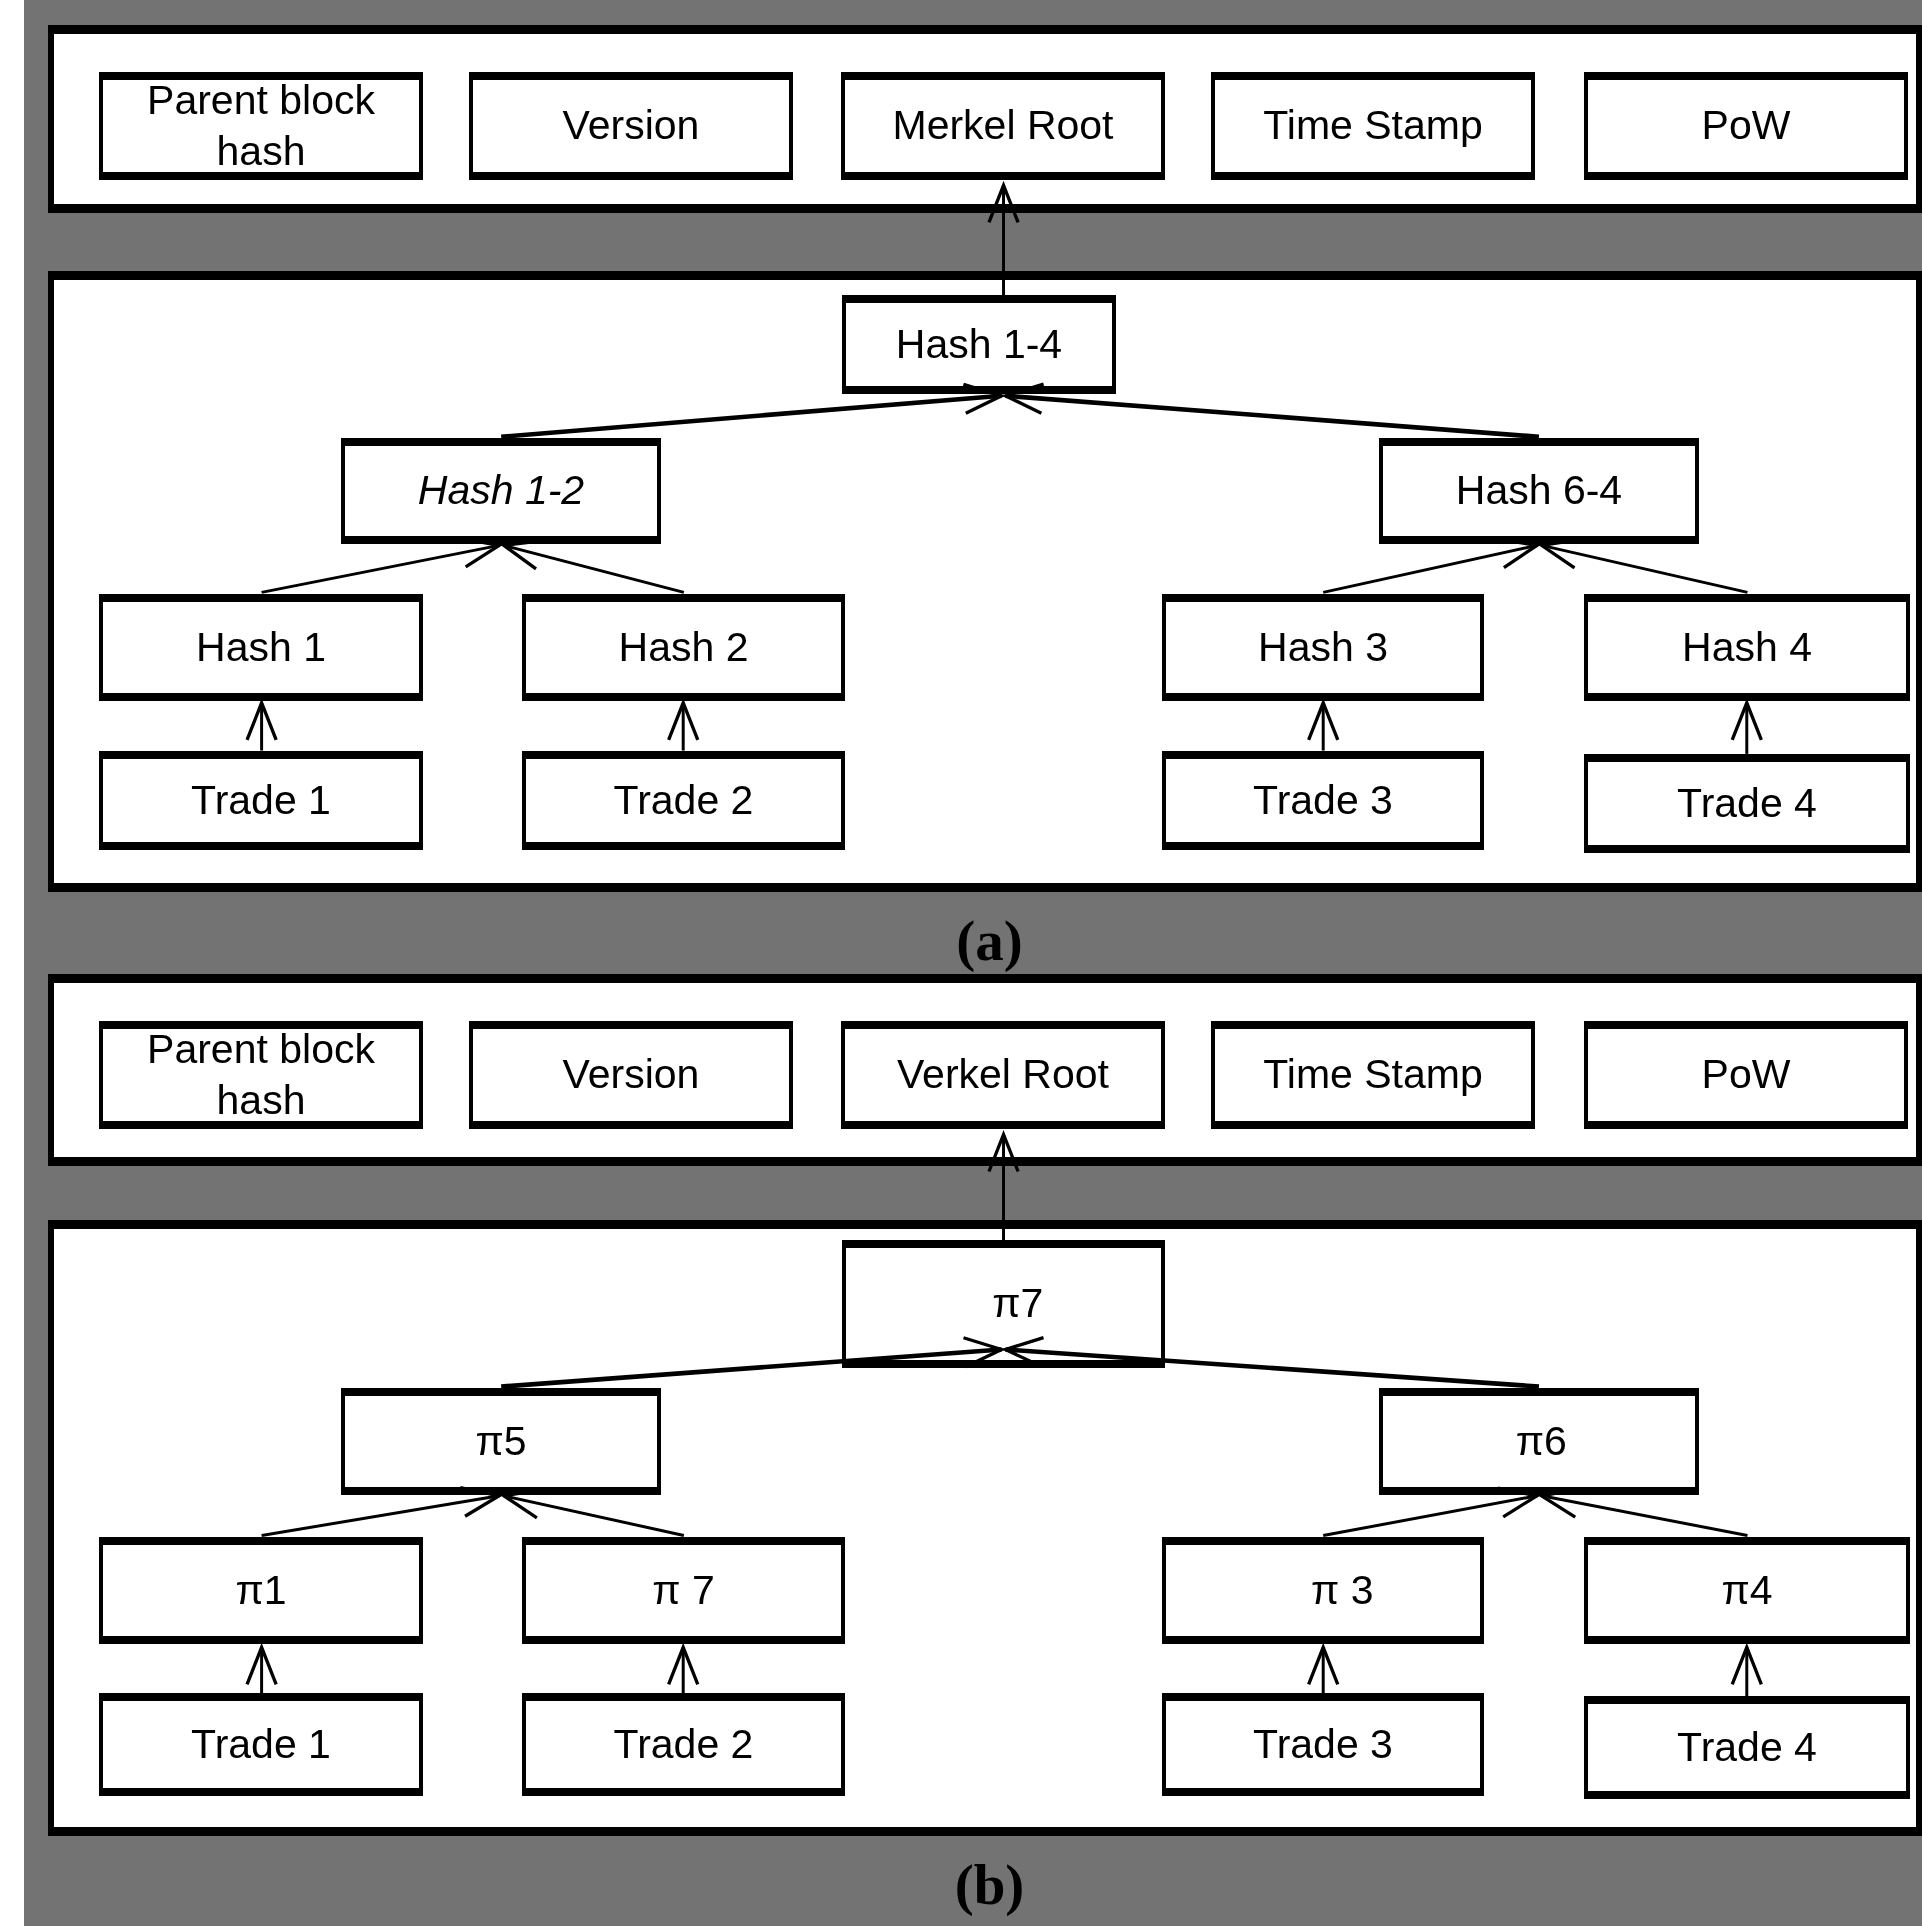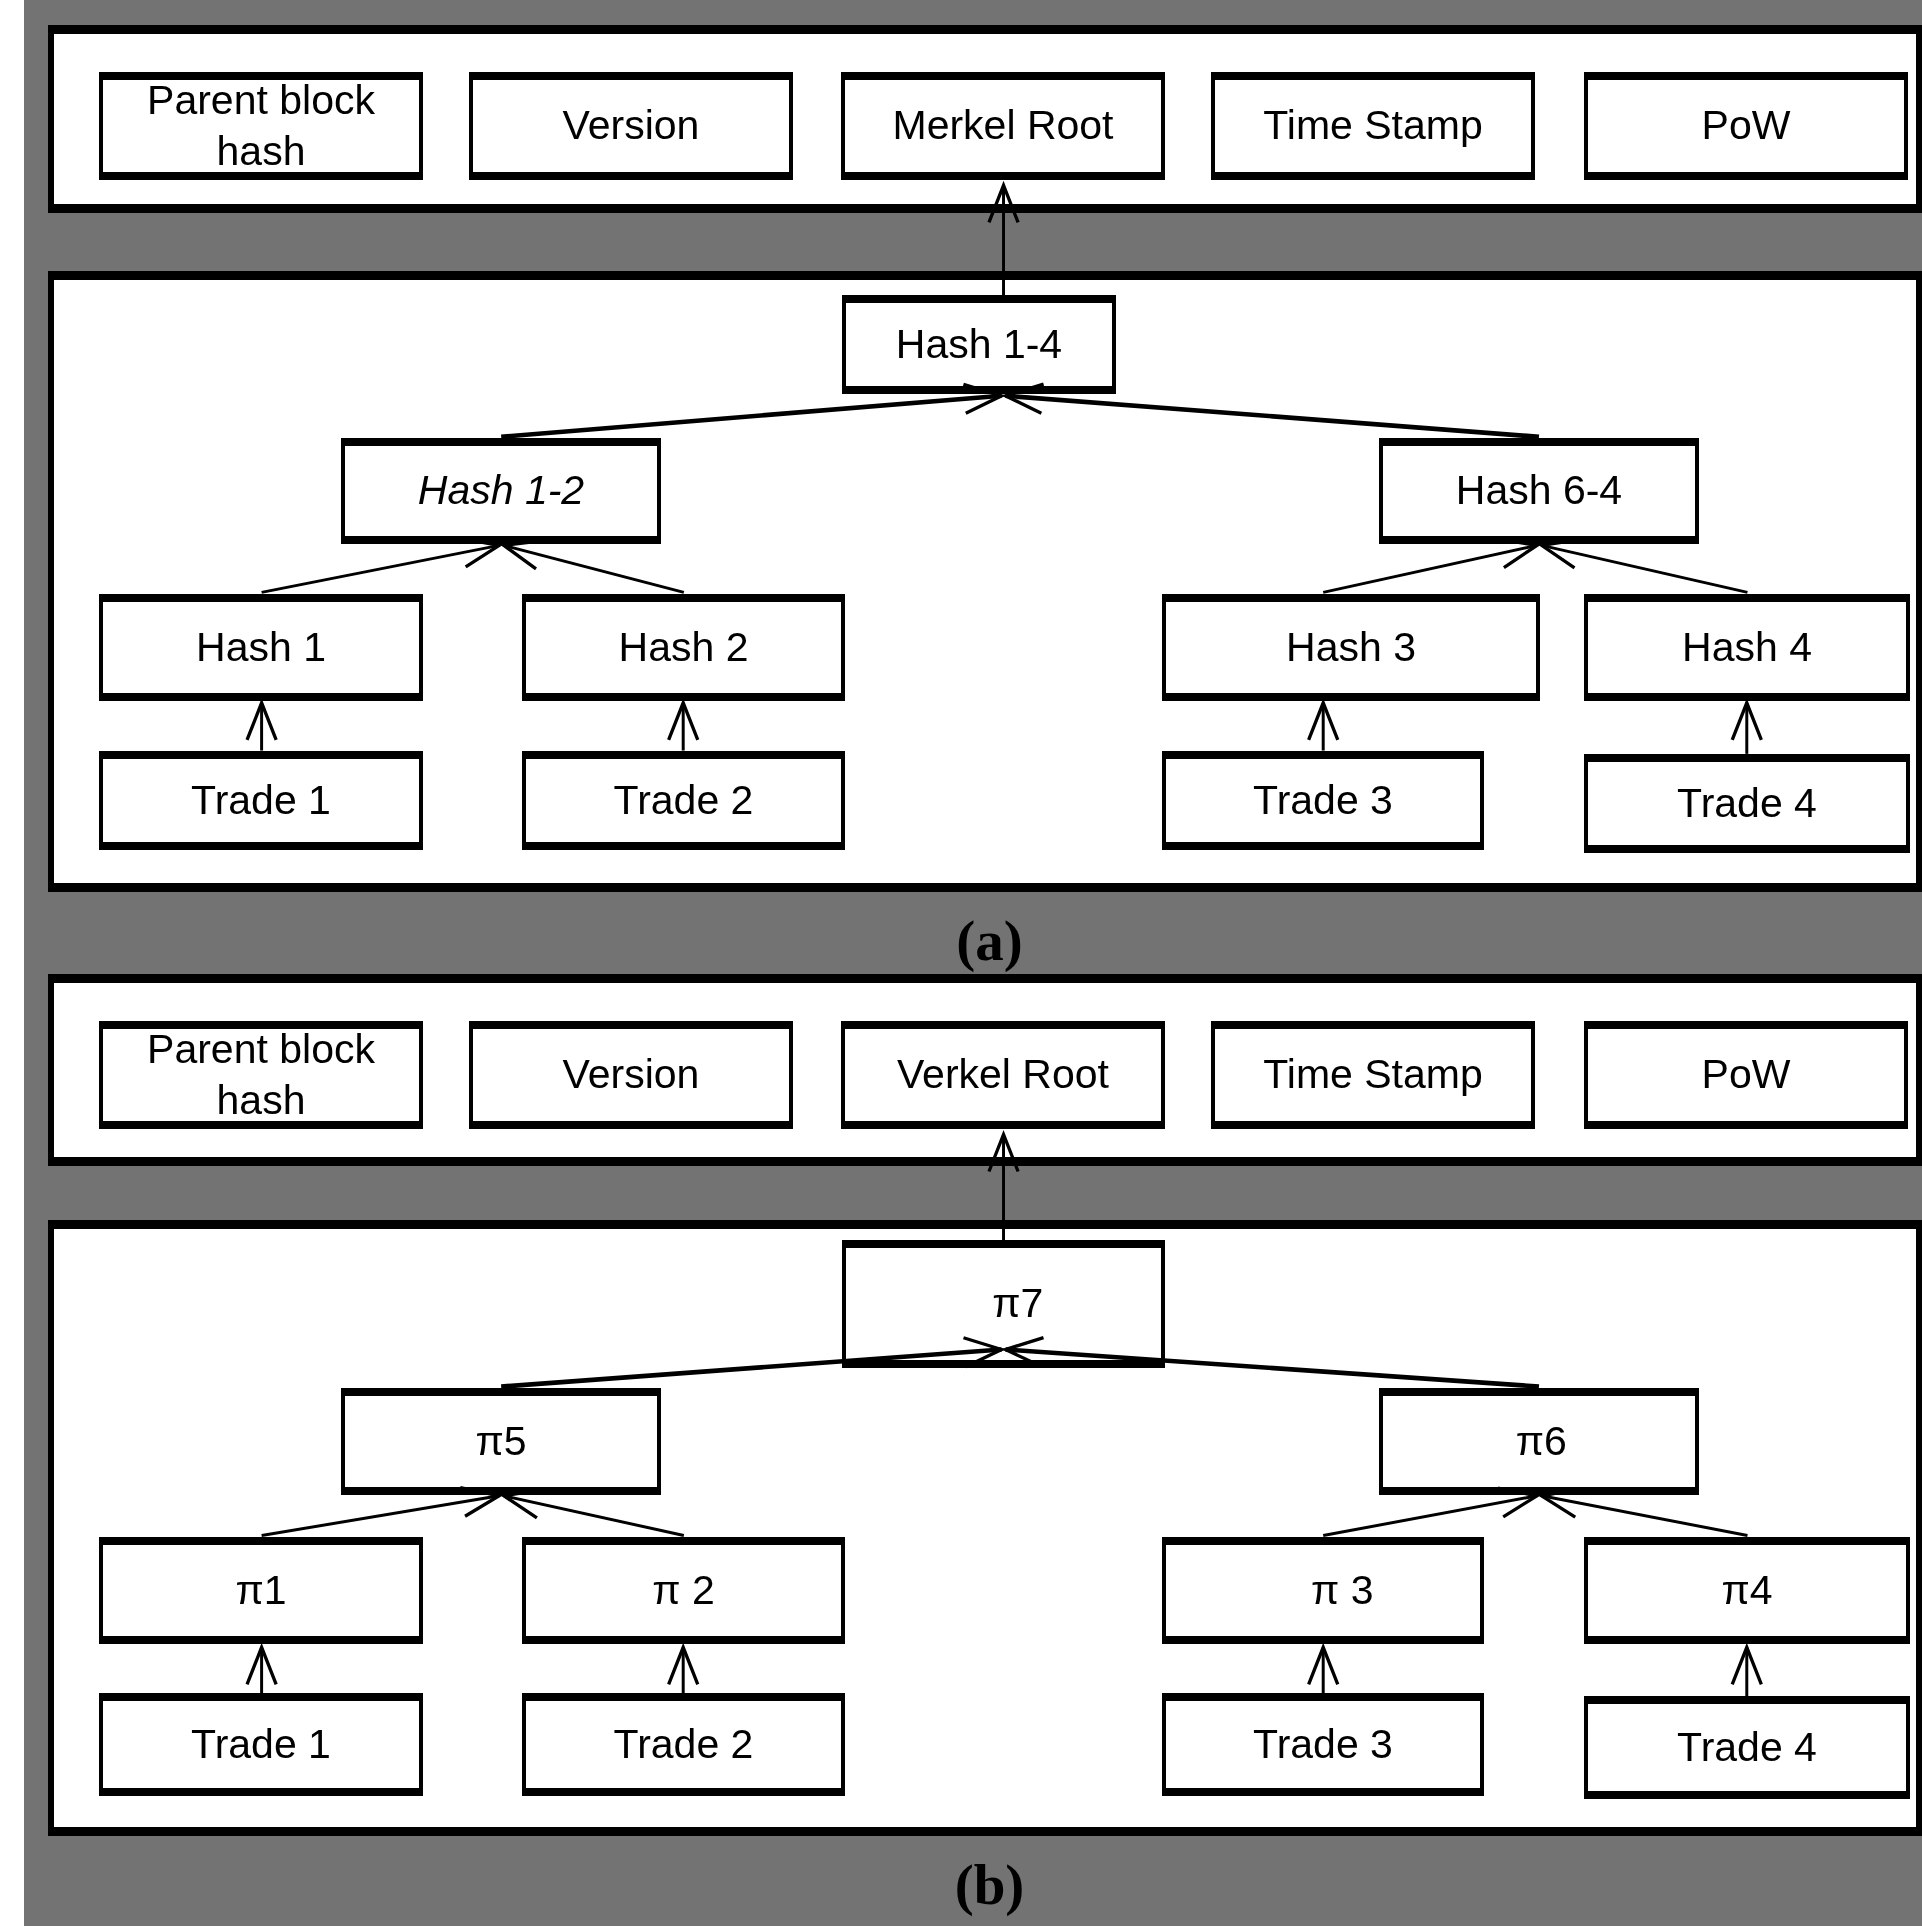--- a/index.html
+++ b/index.html
@@ -42,21 +42,21 @@
 
   <div class="outer" style="left:24px;top:271px;width:1874px;height:621px;"></div>
 
   <div class="node" style="left:818px;top:295px;width:274px;height:99px;">Hash 1-4</div>
 
   <div class="node" style="left:317px;top:438px;width:320px;height:106px;font-style:italic;">Hash 1-2</div>
   <div class="node" style="left:1355px;top:438px;width:320px;height:106px;">Hash 6-4</div>
 
   <div class="node" style="left:75px;top:594px;width:324px;height:107px;">Hash 1</div>
   <div class="node" style="left:498px;top:594px;width:323px;height:107px;">Hash 2</div>
-  <div class="node" style="left:1138px;top:594px;width:378px;height:107px;text-align:right;">Hash 3</div>
+  <div class="node" style="left:1138px;top:594px;width:322px;height:107px;text-align:right;">Hash 3</div>
   <div class="node" style="left:1560px;top:594px;width:326px;height:107px;">Hash 4</div>
 
   <div class="node" style="left:75px;top:751px;width:324px;height:99px;">Trade 1</div>
   <div class="node" style="left:498px;top:751px;width:323px;height:99px;">Trade 2</div>
   <div class="node" style="left:1138px;top:751px;width:322px;height:99px;">Trade 3</div>
   <div class="node" style="left:1560px;top:754px;width:326px;height:99px;">Trade 4</div>
 
   <div class="panel-label" style="left:833px;top:908px;">(a)</div>
 
   <div class="outer" style="left:24px;top:974px;width:1874px;height:192px;"></div>
@@ -68,21 +68,21 @@
   <div class="node" style="left:1560px;top:1021px;width:324px;height:108px;">PoW</div>
 
   <div class="outer" style="left:24px;top:1220px;width:1874px;height:616px;"></div>
 
   <div class="node" style="left:818px;top:1240px;width:323px;height:128px;padding-left:34px;">π7</div>
 
   <div class="node" style="left:317px;top:1388px;width:320px;height:107px;">π5</div>
   <div class="node" style="left:1355px;top:1388px;width:320px;height:107px;padding-left:10px;">π6</div>
 
   <div class="node" style="left:75px;top:1537px;width:324px;height:107px;">π1</div>
-  <div class="node" style="left:498px;top:1537px;width:323px;height:107px;">π 2</div>
+  <div class="node" style="left:498px;top:1537px;width:323px;height:107px;">π 7</div>
   <div class="node" style="left:1138px;top:1537px;width:322px;height:107px;padding-left:44px;">π 3</div>
   <div class="node" style="left:1560px;top:1537px;width:326px;height:107px;">π4</div>
 
   <div class="node" style="left:75px;top:1693px;width:324px;height:103px;">Trade 1</div>
   <div class="node" style="left:498px;top:1693px;width:323px;height:103px;">Trade 2</div>
   <div class="node" style="left:1138px;top:1693px;width:322px;height:103px;">Trade 3</div>
   <div class="node" style="left:1560px;top:1696px;width:326px;height:103px;">Trade 4</div>
 
   <div class="panel-label" style="left:833px;top:1852px;">(b)</div>
 

